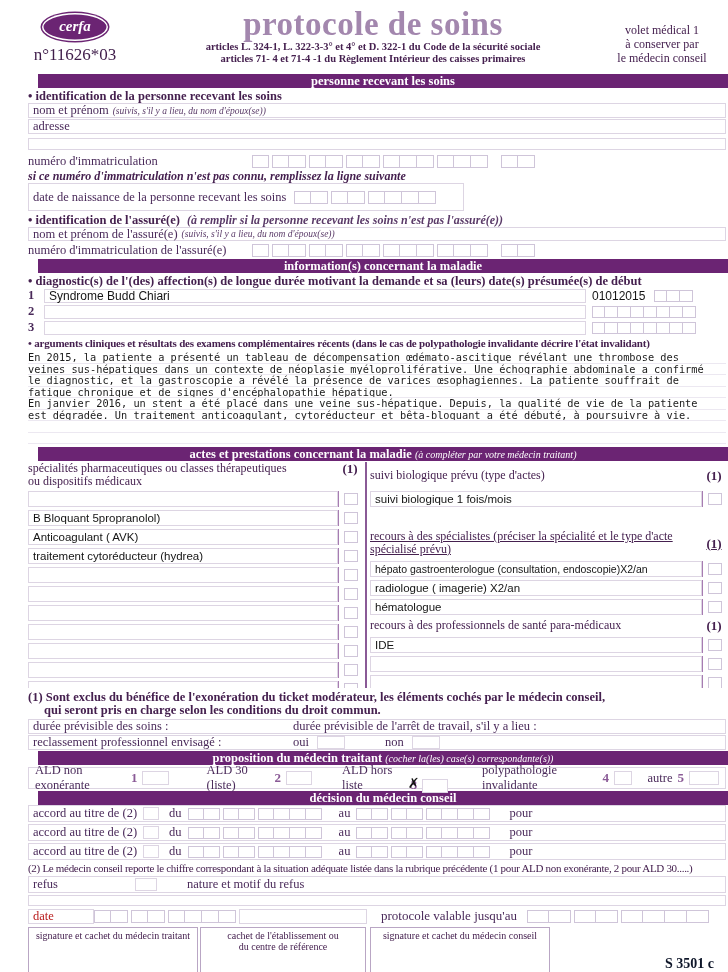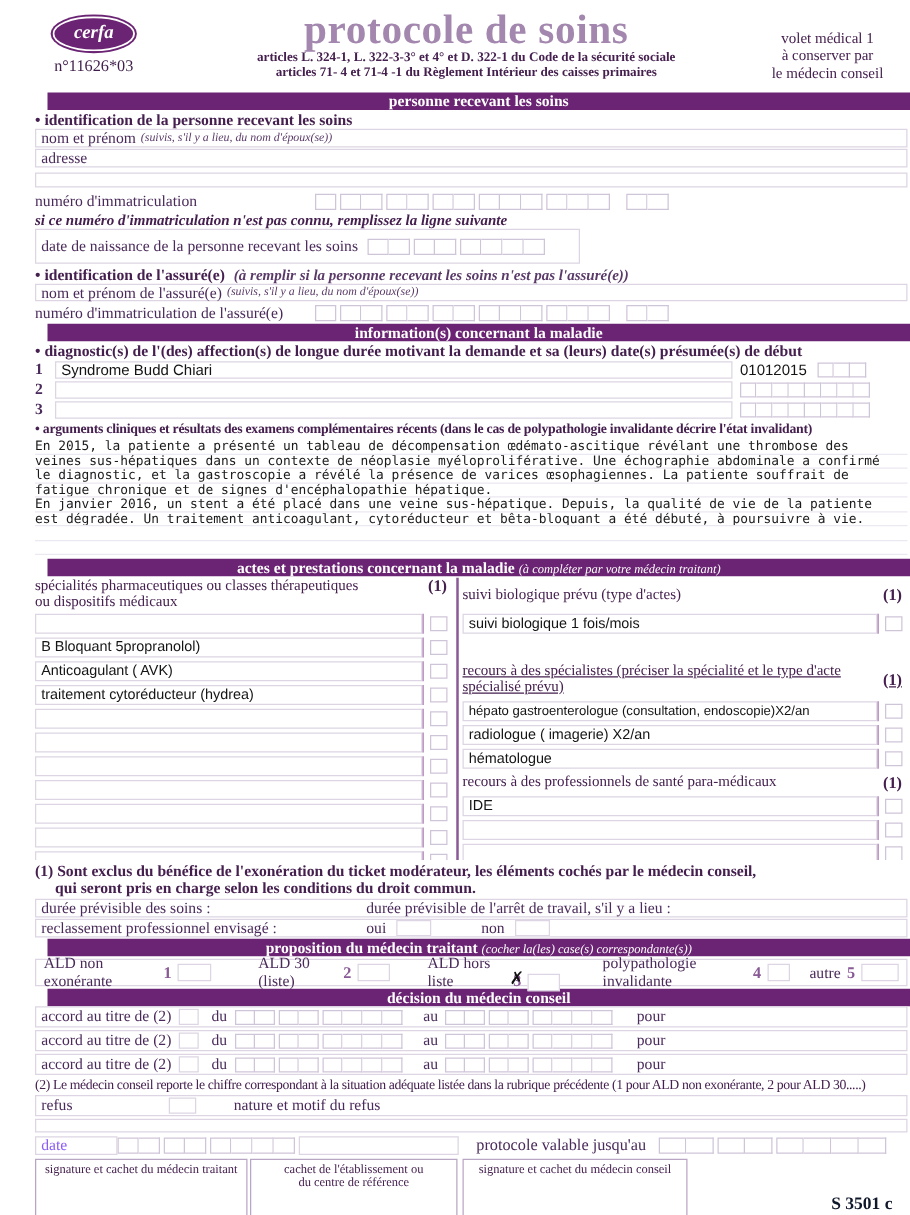--- a/index.html
+++ b/index.html
@@ -14,21 +14,21 @@
 
   
   .hdr { display:flex; height:74px; padding-top:7px; }
   .hleft { width:150px; text-align:center; padding-top:6px; }
   .cerfa-oval {
     width:66px; height:28px; margin:0 auto; background:#6b2473;
     border-radius:50%; color:#fff; font-style:italic; font-weight:bold;
     font-size:15px; line-height:26px; text-align:center;
     box-shadow: inset 0 0 0 1.5px #fff, 0 0 0 1.5px #6b2473;
   }
-  .form-number { margin-top:4px; font-size:13px; color:#3f1d4a; }
+  .form-number { margin-top:4px; font-size:17px; color:#3f1d4a; }
   .hcenter { flex:1; text-align:center; }
   .title { font-size:33px; font-weight:bold; color:#a387ae; line-height:34px; letter-spacing:0.5px; }
   .art { font-size:10.5px; font-weight:bold; color:#45204f; line-height:12px; }
   .hright { width:132px; text-align:center; font-size:12px; line-height:14px; padding-top:16px; color:#45204f; }
 
   
   .banner {
     margin-left:38px; height:14px; background:#6b2473; color:#fff;
     font-weight:bold; font-size:12.5px; line-height:14px; text-align:center;
   }
@@ -653,21 +653,21 @@
     <div class="drow" style="margin-top:2px;">
       <span class="dlbl" style="width:96px;">refus</span>
       <div class="sbox" style="width:22px;"></div>
       <span class="dlbl" style="margin-left:30px;">nature et motif du refus</span>
       <div class="spacer"></div>
     </div>
     <div class="frow" style="height:11px;"></div>
 
     <div style="display:flex;align-items:center;height:16px;margin-top:2px;">
       <div class="afield" style="flex:none;width:66px;height:15px;">
-        <span style="font-family:'Liberation Serif',serif;font-size:12.5px;color:#8b5cf6;">date</span>
+        <span style="font-family:'Liberation Serif',serif;font-size:12.5px;color:#b91c1c;">date</span>
       </div>
       <div class="cells">
           <div class="cg">
             <div class="cell"></div>
             <div class="cell"></div>
           </div>
           <div class="cg">
             <div class="cell"></div>
             <div class="cell"></div>
           </div>

